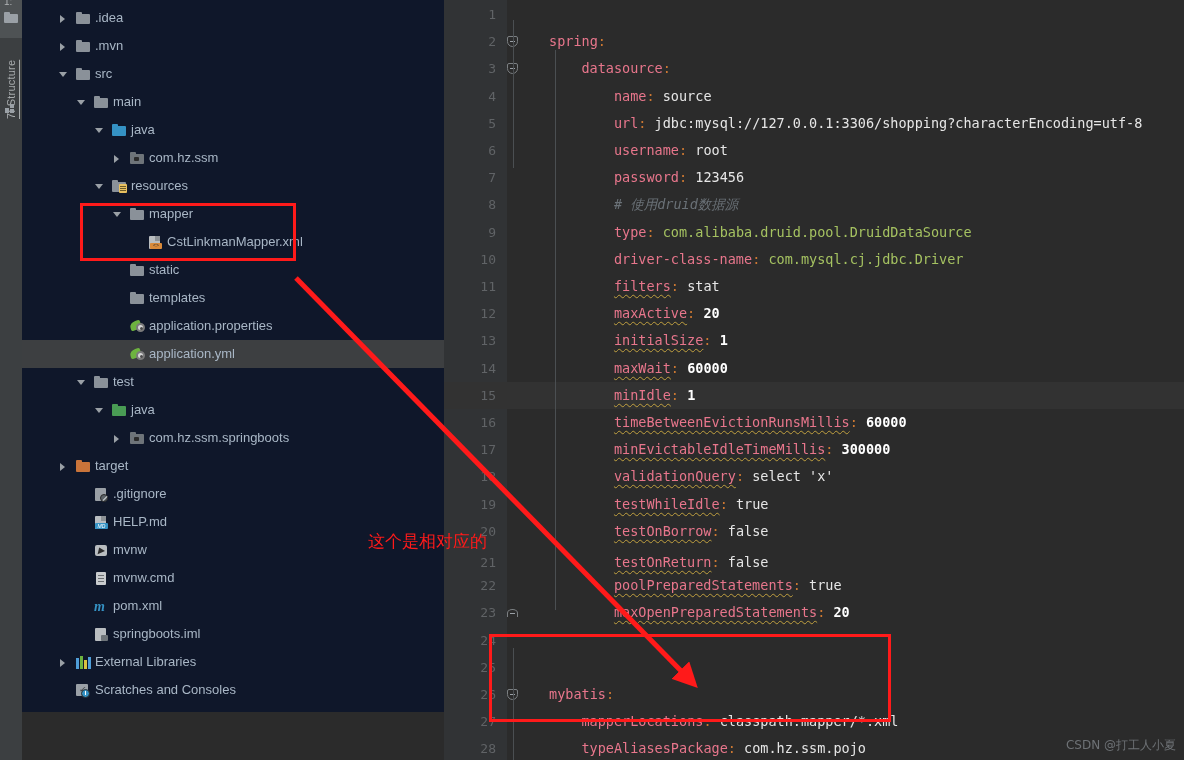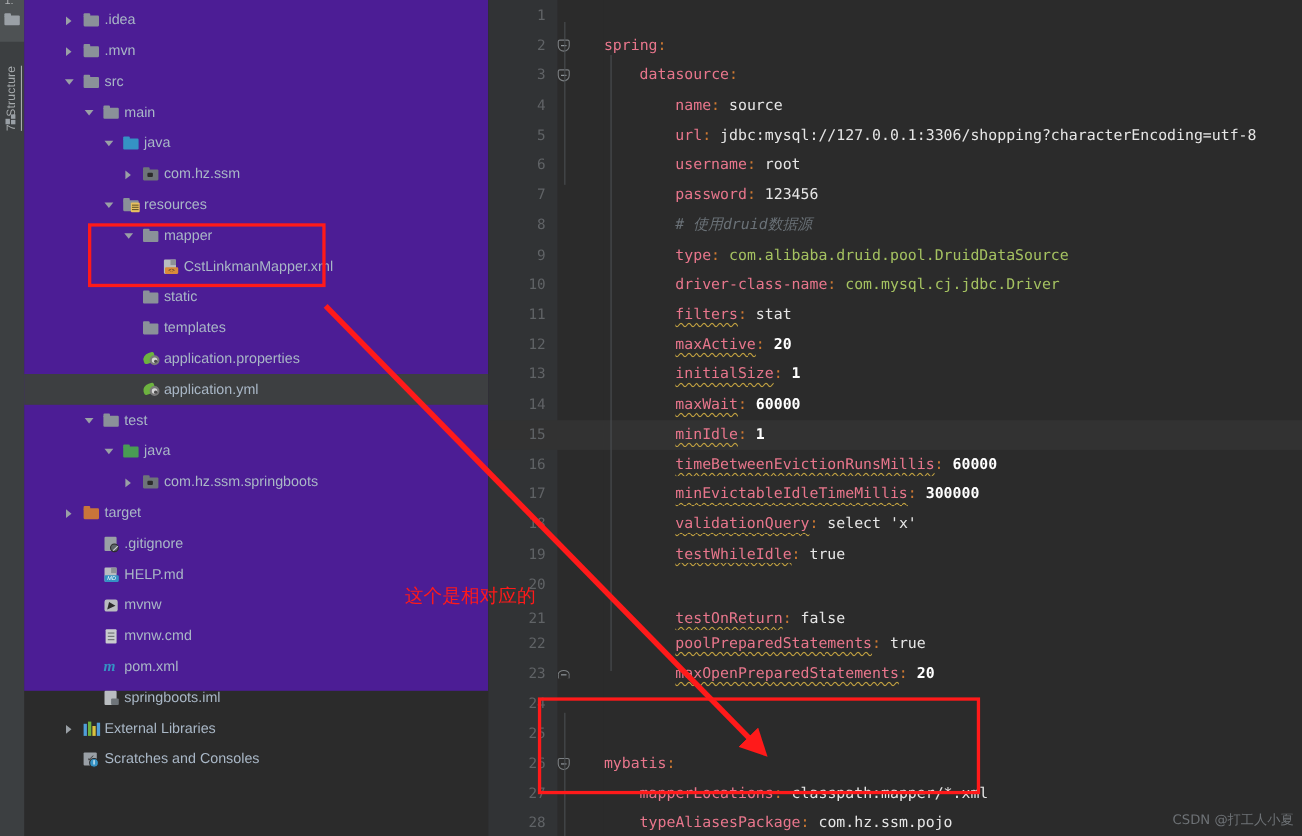--- a/index.html
+++ b/index.html
@@ -39,22 +39,22 @@
     text-decoration: underline; text-underline-offset: 2px;
   }
   .ts-bars { position:absolute; left:5px; top:104px; width:11px; height:9px; }
   .ts-bars i { position:absolute; background:#9aa0a6; }
   .ts-bars i:nth-child(1){left:0;top:4px;width:4px;height:5px;}
   .ts-bars i:nth-child(2){left:5px;top:0;width:4px;height:4px;}
   .ts-bars i:nth-child(3){left:5px;top:5px;width:4px;height:4px;}
 
   
   .tree {
-    position: absolute; left: 22px; top: 0; width: 422px; height: 628px;
-    background: #4c1d95;
+    position: absolute; left: 22px; top: 0; width: 422px; height: 712px;
+    background: #0f172a;
     font-size: 13px;
   }
   .trow {
     position: relative; height: 28px; line-height: 28px;
     white-space: nowrap; color: #a9b7c6;
   }
   .trow.sel { background: #3d3f41; }
   .trow .lbl { color: #a9b7c6; font-size: 13px; vertical-align: middle; }
 
   .arrow {
@@ -533,20 +533,21 @@
         <div class="eline" style="top: 463.4px;">
           <span class="lnum">18</span>
           <span class="code" style="left:169.95999999999998px"><span class="k warn">validationQuery</span><span class="colon">:</span><span class="v"> select 'x'</span></span>
         </div>
         <div class="eline" style="top: 490.6px;">
           <span class="lnum">19</span>
           <span class="code" style="left:169.95999999999998px"><span class="k warn">testWhileIdle</span><span class="colon">:</span><span class="v"> true</span></span>
         </div>
         <div class="eline" style="top: 517.8px;">
           <span class="lnum">20</span>
+          <span class="code" style="left:169.95999999999998px"><span class="k warn">testOnBorrow</span><span class="colon">:</span><span class="v"> false</span></span>
         </div>
         <div class="eline" style="top: 549px;">
           <span class="lnum">21</span>
           <span class="code" style="left:169.95999999999998px"><span class="k warn">testOnReturn</span><span class="colon">:</span><span class="v"> false</span></span>
         </div>
         <div class="eline" style="top: 572.2px;">
           <span class="lnum">22</span>
           <span class="code" style="left:169.95999999999998px"><span class="k warn">poolPreparedStatements</span><span class="colon">:</span><span class="v"> true</span></span>
         </div>
         <div class="eline" style="top: 599.4px;">

